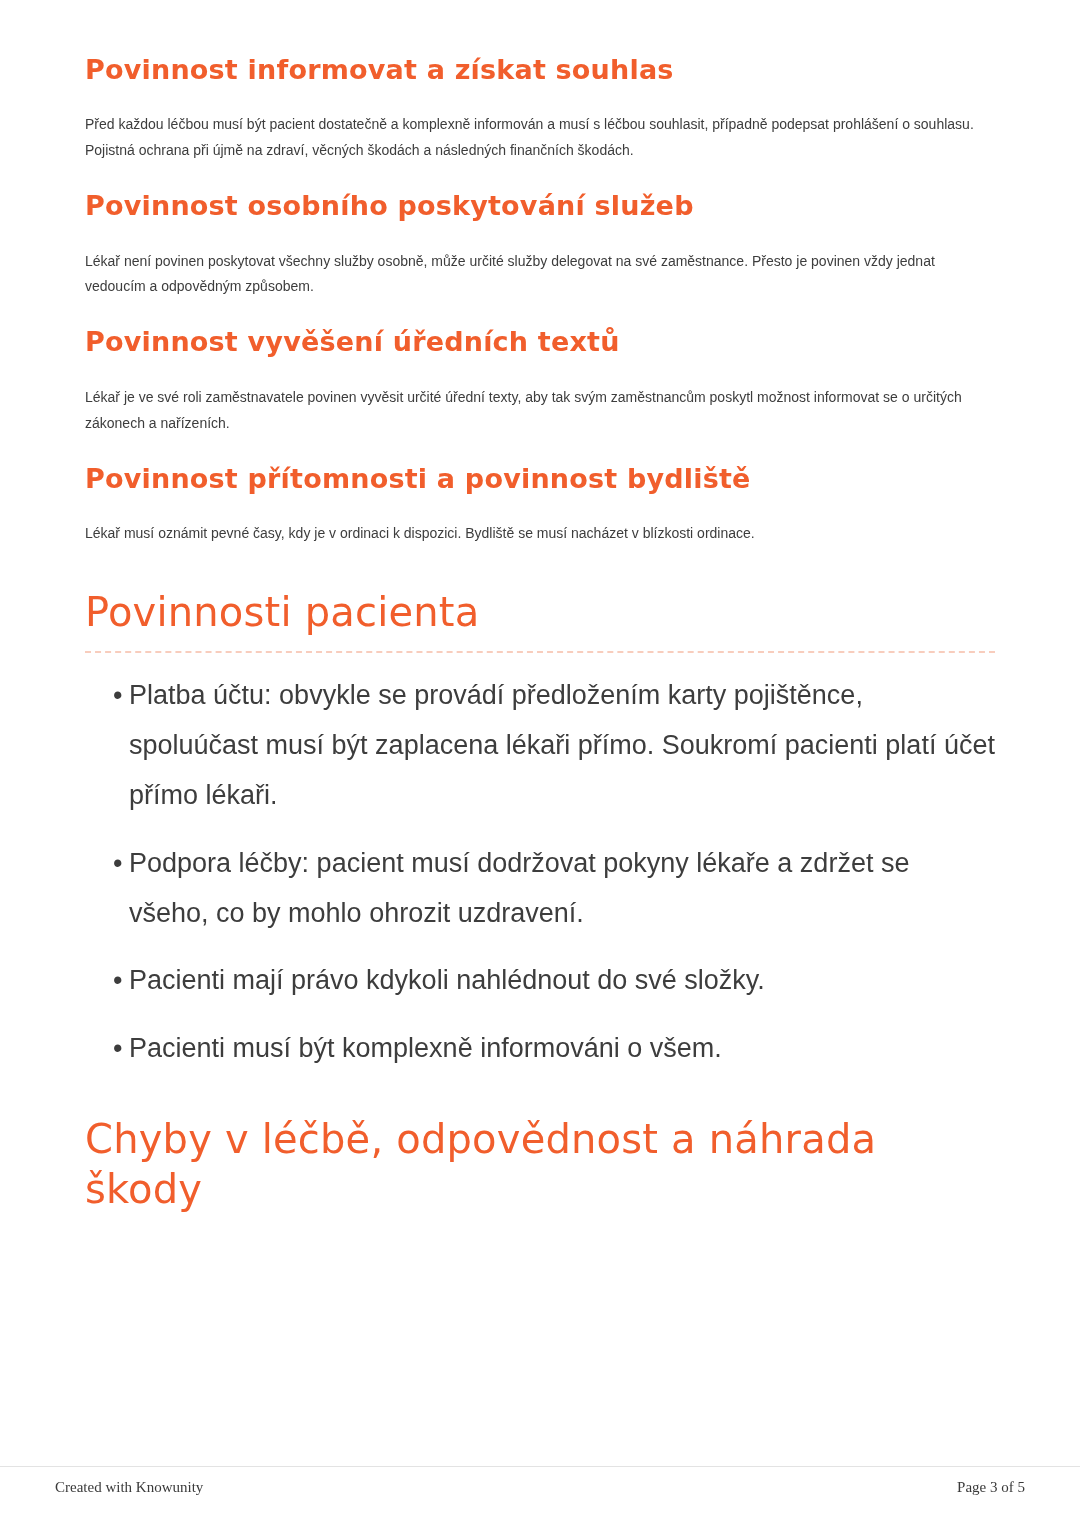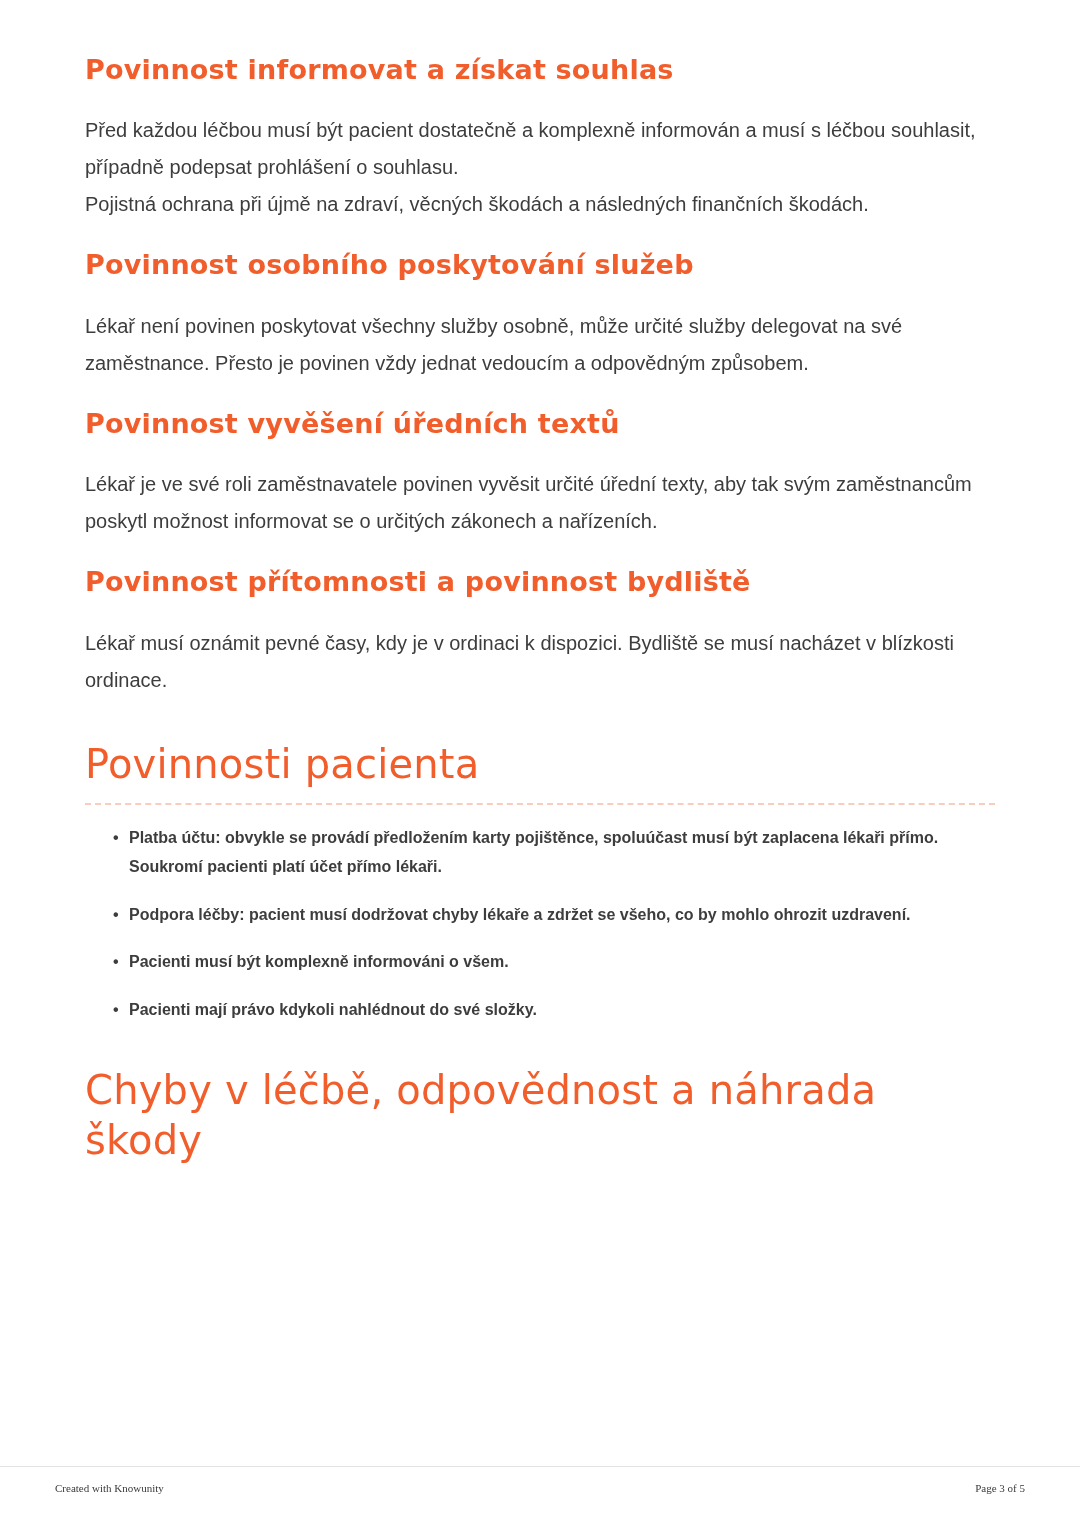--- a/index.html
+++ b/index.html
@@ -23,21 +23,21 @@
   .sec-heading {
     font-family: "DejaVu Sans", sans-serif;
     font-weight: 700;
     font-size: 27px;
     line-height: 1.2;
     color: var(--accent, #f15e2c);
     margin: 26px 0 26px 0;
     letter-spacing: 0.2px;
   }
   .body-par {
-    font-size: 20px;
+    font-size: 14px;
     line-height: 1.85;
     margin: 0;
     color: var(--body_text, #3d3d3d);
   }
   .chapter-heading {
     font-family: "DejaVu Sans", sans-serif;
     font-weight: 400;
     font-size: 40px;
     line-height: 1.25;
     color: var(--accent, #f15e2c);
@@ -53,25 +53,24 @@
     margin: 0 0 4px 0;
   }
   ul.bullet-list {
     list-style: none;
     margin: 18px 0 0 0;
     padding: 0 0 0 28px;
   }
   ul.bullet-list li {
     position: relative;
     padding-left: 16px;
-    font-size: 16px;
+    font-size: 27px;
     line-height: 1.85;
     margin: 0 0 18px 0;
     color: var(--body_text, #3d3d3d);
-    font-weight: bold;
   }
   ul.bullet-list li::before {
     content: "\2022";
     position: absolute;
     left: 0;
     top: 0;
     color: var(--body_text, #3d3d3d);
   }
   .footer {
     position: absolute;
@@ -79,21 +78,21 @@
     right: 0;
     bottom: 0;
     height: 42px;
     border-top: 1px solid var(--footer_border, #e3e3e3);
     display: flex;
     align-items: center;
     justify-content: space-between;
     padding: 0 55px;
     box-sizing: border-box;
     font-family: "Liberation Serif", serif;
-    font-size: 11px;
+    font-size: 15px;
     color: var(--footer_text, #3a3a3a);
     background: #ffffff;
   }
 </style>
 </head>
 <body>
 
 <div class="page">
   <main class="content">
 
@@ -108,26 +107,26 @@
     <h2 class="sec-heading">Povinnost vyvěšení úředních textů</h2>
     <p class="body-par">Lékař je ve své roli zaměstnavatele povinen vyvěsit určité úřední texty, aby tak svým zaměstnancům poskytl možnost informovat se o určitých zákonech a nařízeních.</p>
 
     <h2 class="sec-heading">Povinnost přítomnosti a povinnost bydliště</h2>
     <p class="body-par">Lékař musí oznámit pevné časy, kdy je v ordinaci k dispozici. Bydliště se musí nacházet v blízkosti ordinace.</p>
 
     <h1 class="chapter-heading">Povinnosti pacienta</h1>
     <hr class="dashed-divider">
     <ul class="bullet-list">
       <li>Platba účtu: obvykle se provádí předložením karty pojištěnce, spoluúčast musí být zaplacena lékaři přímo. Soukromí pacienti platí účet přímo lékaři.</li>
-      <li>Podpora léčby: pacient musí dodržovat chyby lékaře a zdržet se všeho, co by mohlo ohrozit uzdravení.</li>
+      <li>Podpora léčby: pacient musí dodržovat pokyny lékaře a zdržet se všeho, co by mohlo ohrozit uzdravení.</li>
     </ul>
 
     <ul class="bullet-list">
+      <li>Pacienti mají právo kdykoli nahlédnout do své složky.</li>
       <li>Pacienti musí být komplexně informováni o všem.</li>
-      <li>Pacienti mají právo kdykoli nahlédnout do své složky.</li>
     </ul>
 
     <h1 class="chapter-heading last">Chyby v léčbě, odpovědnost a náhrada škody</h1>
 
   </main>
 
   <footer class="footer">
     <span>Created with Knowunity</span>
     <span>Page 3 of 5</span>
   </footer>

